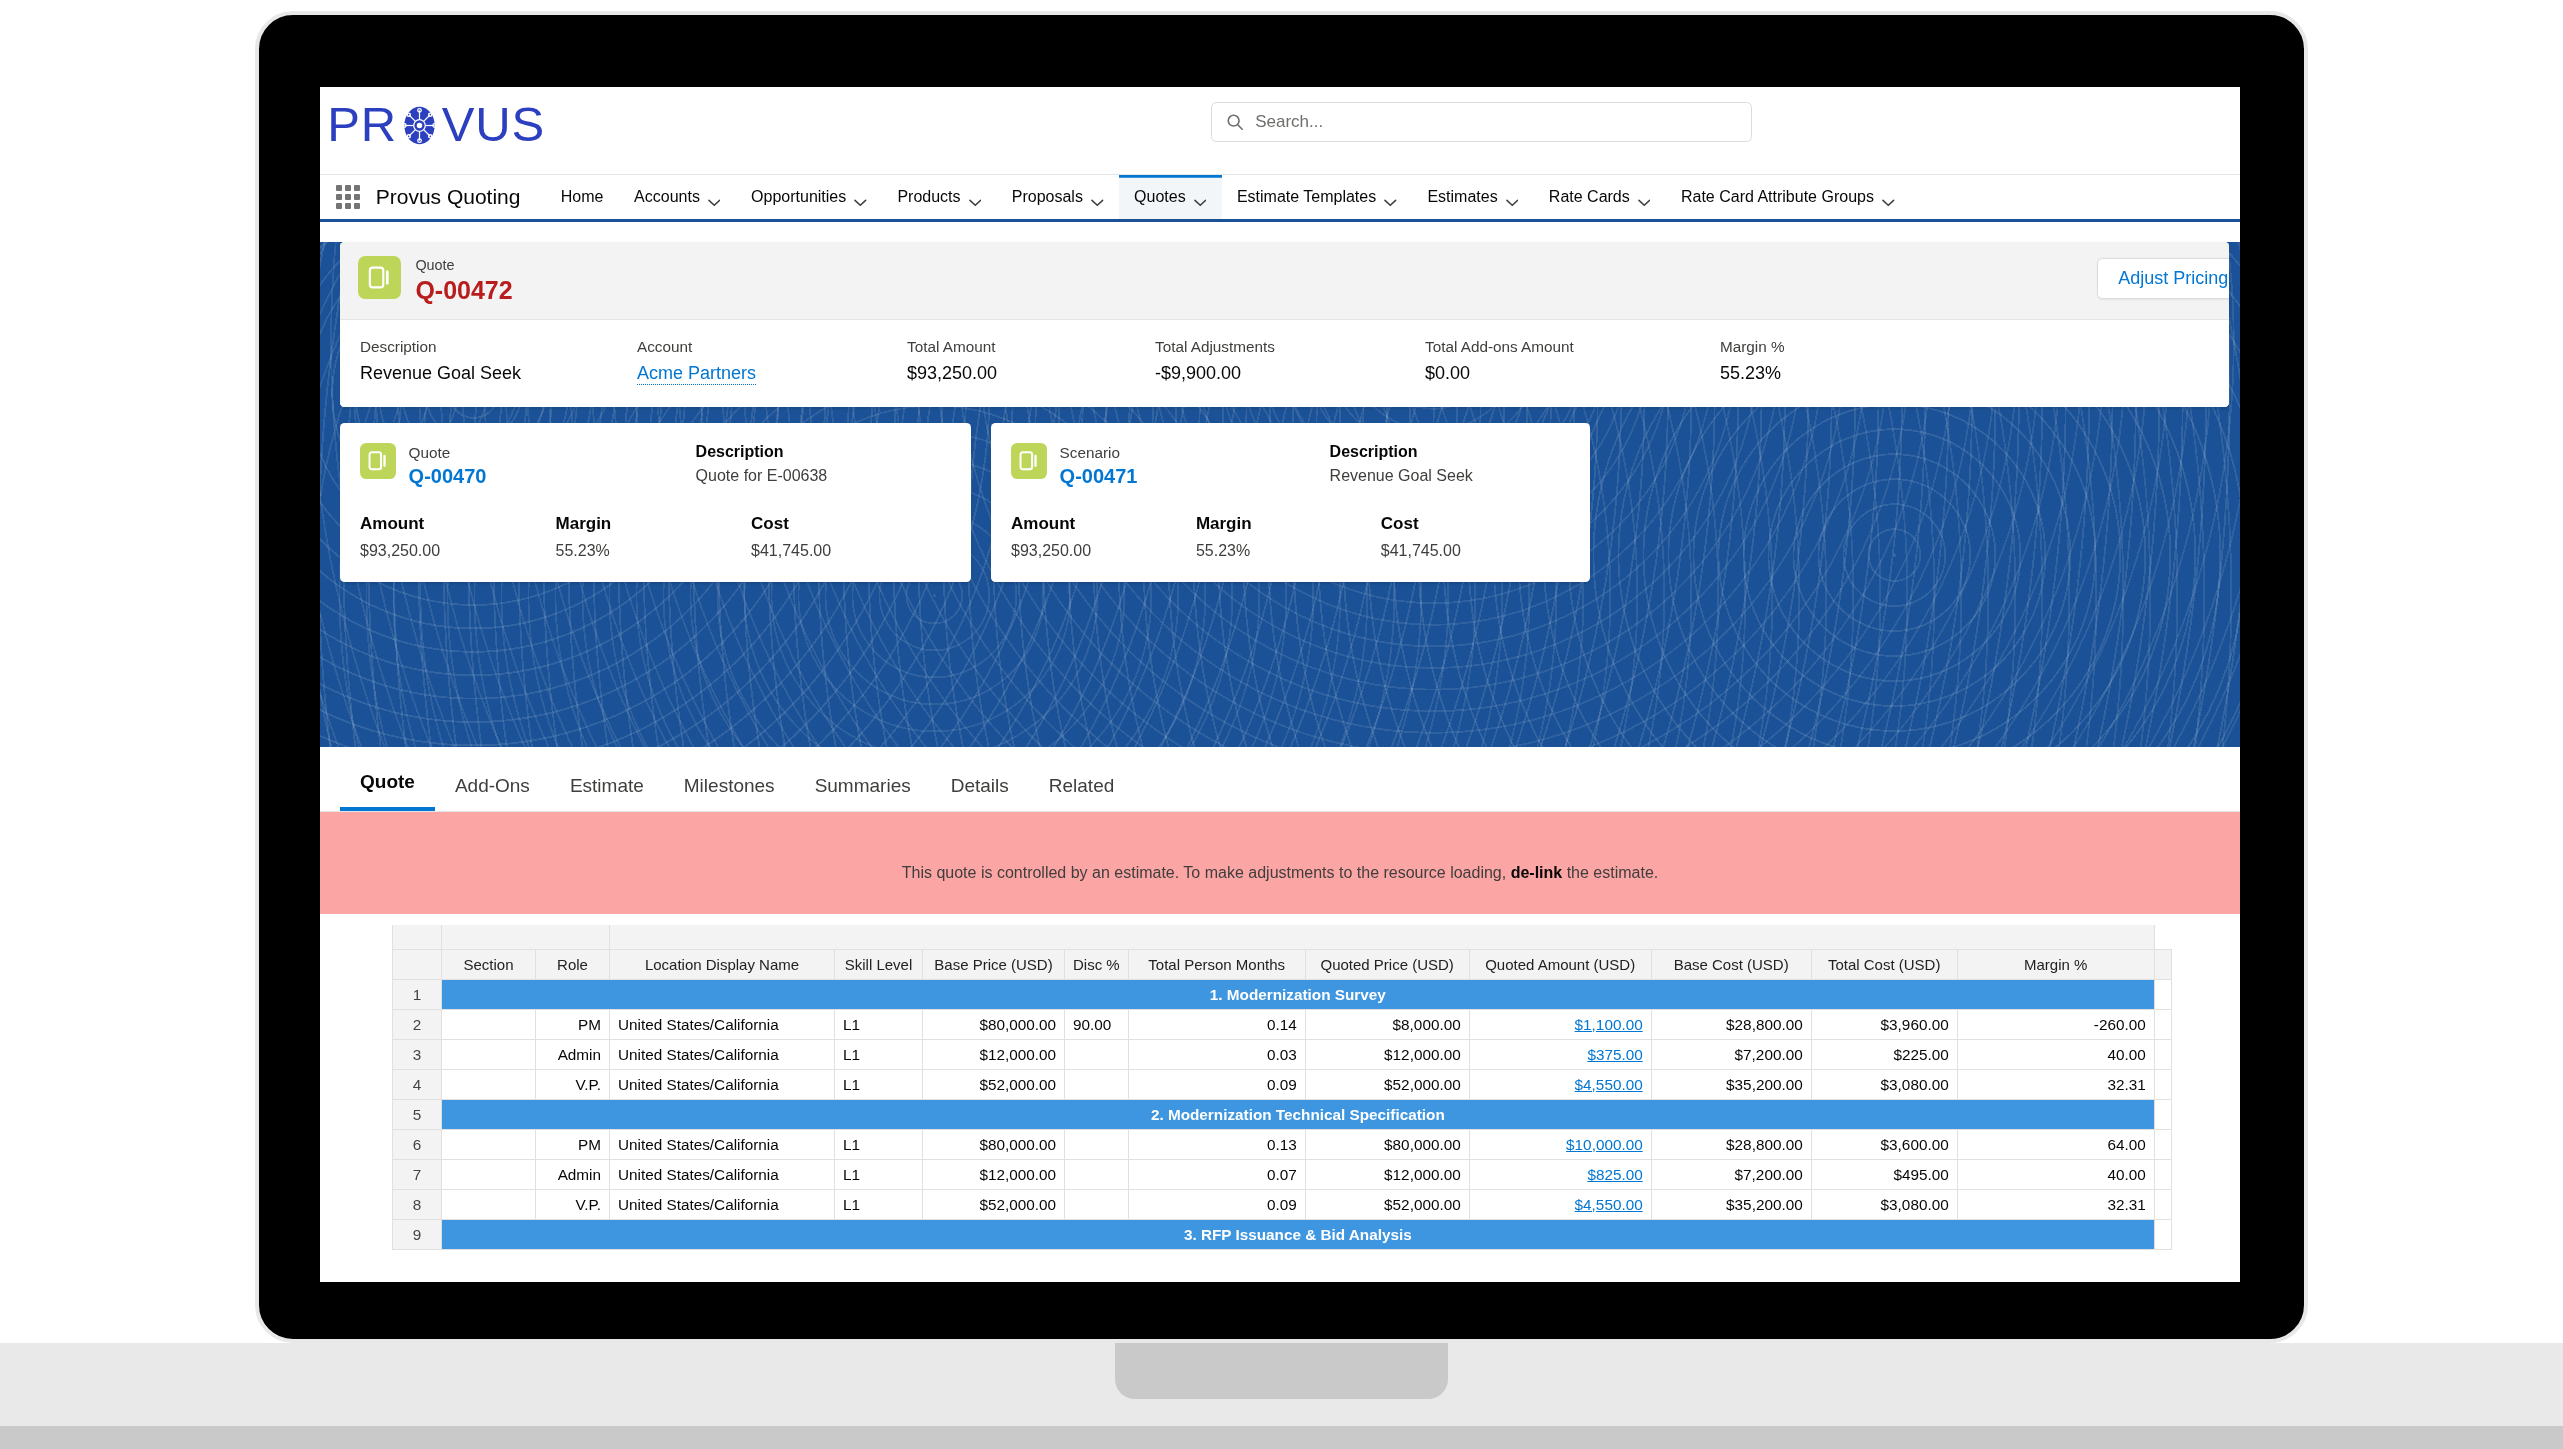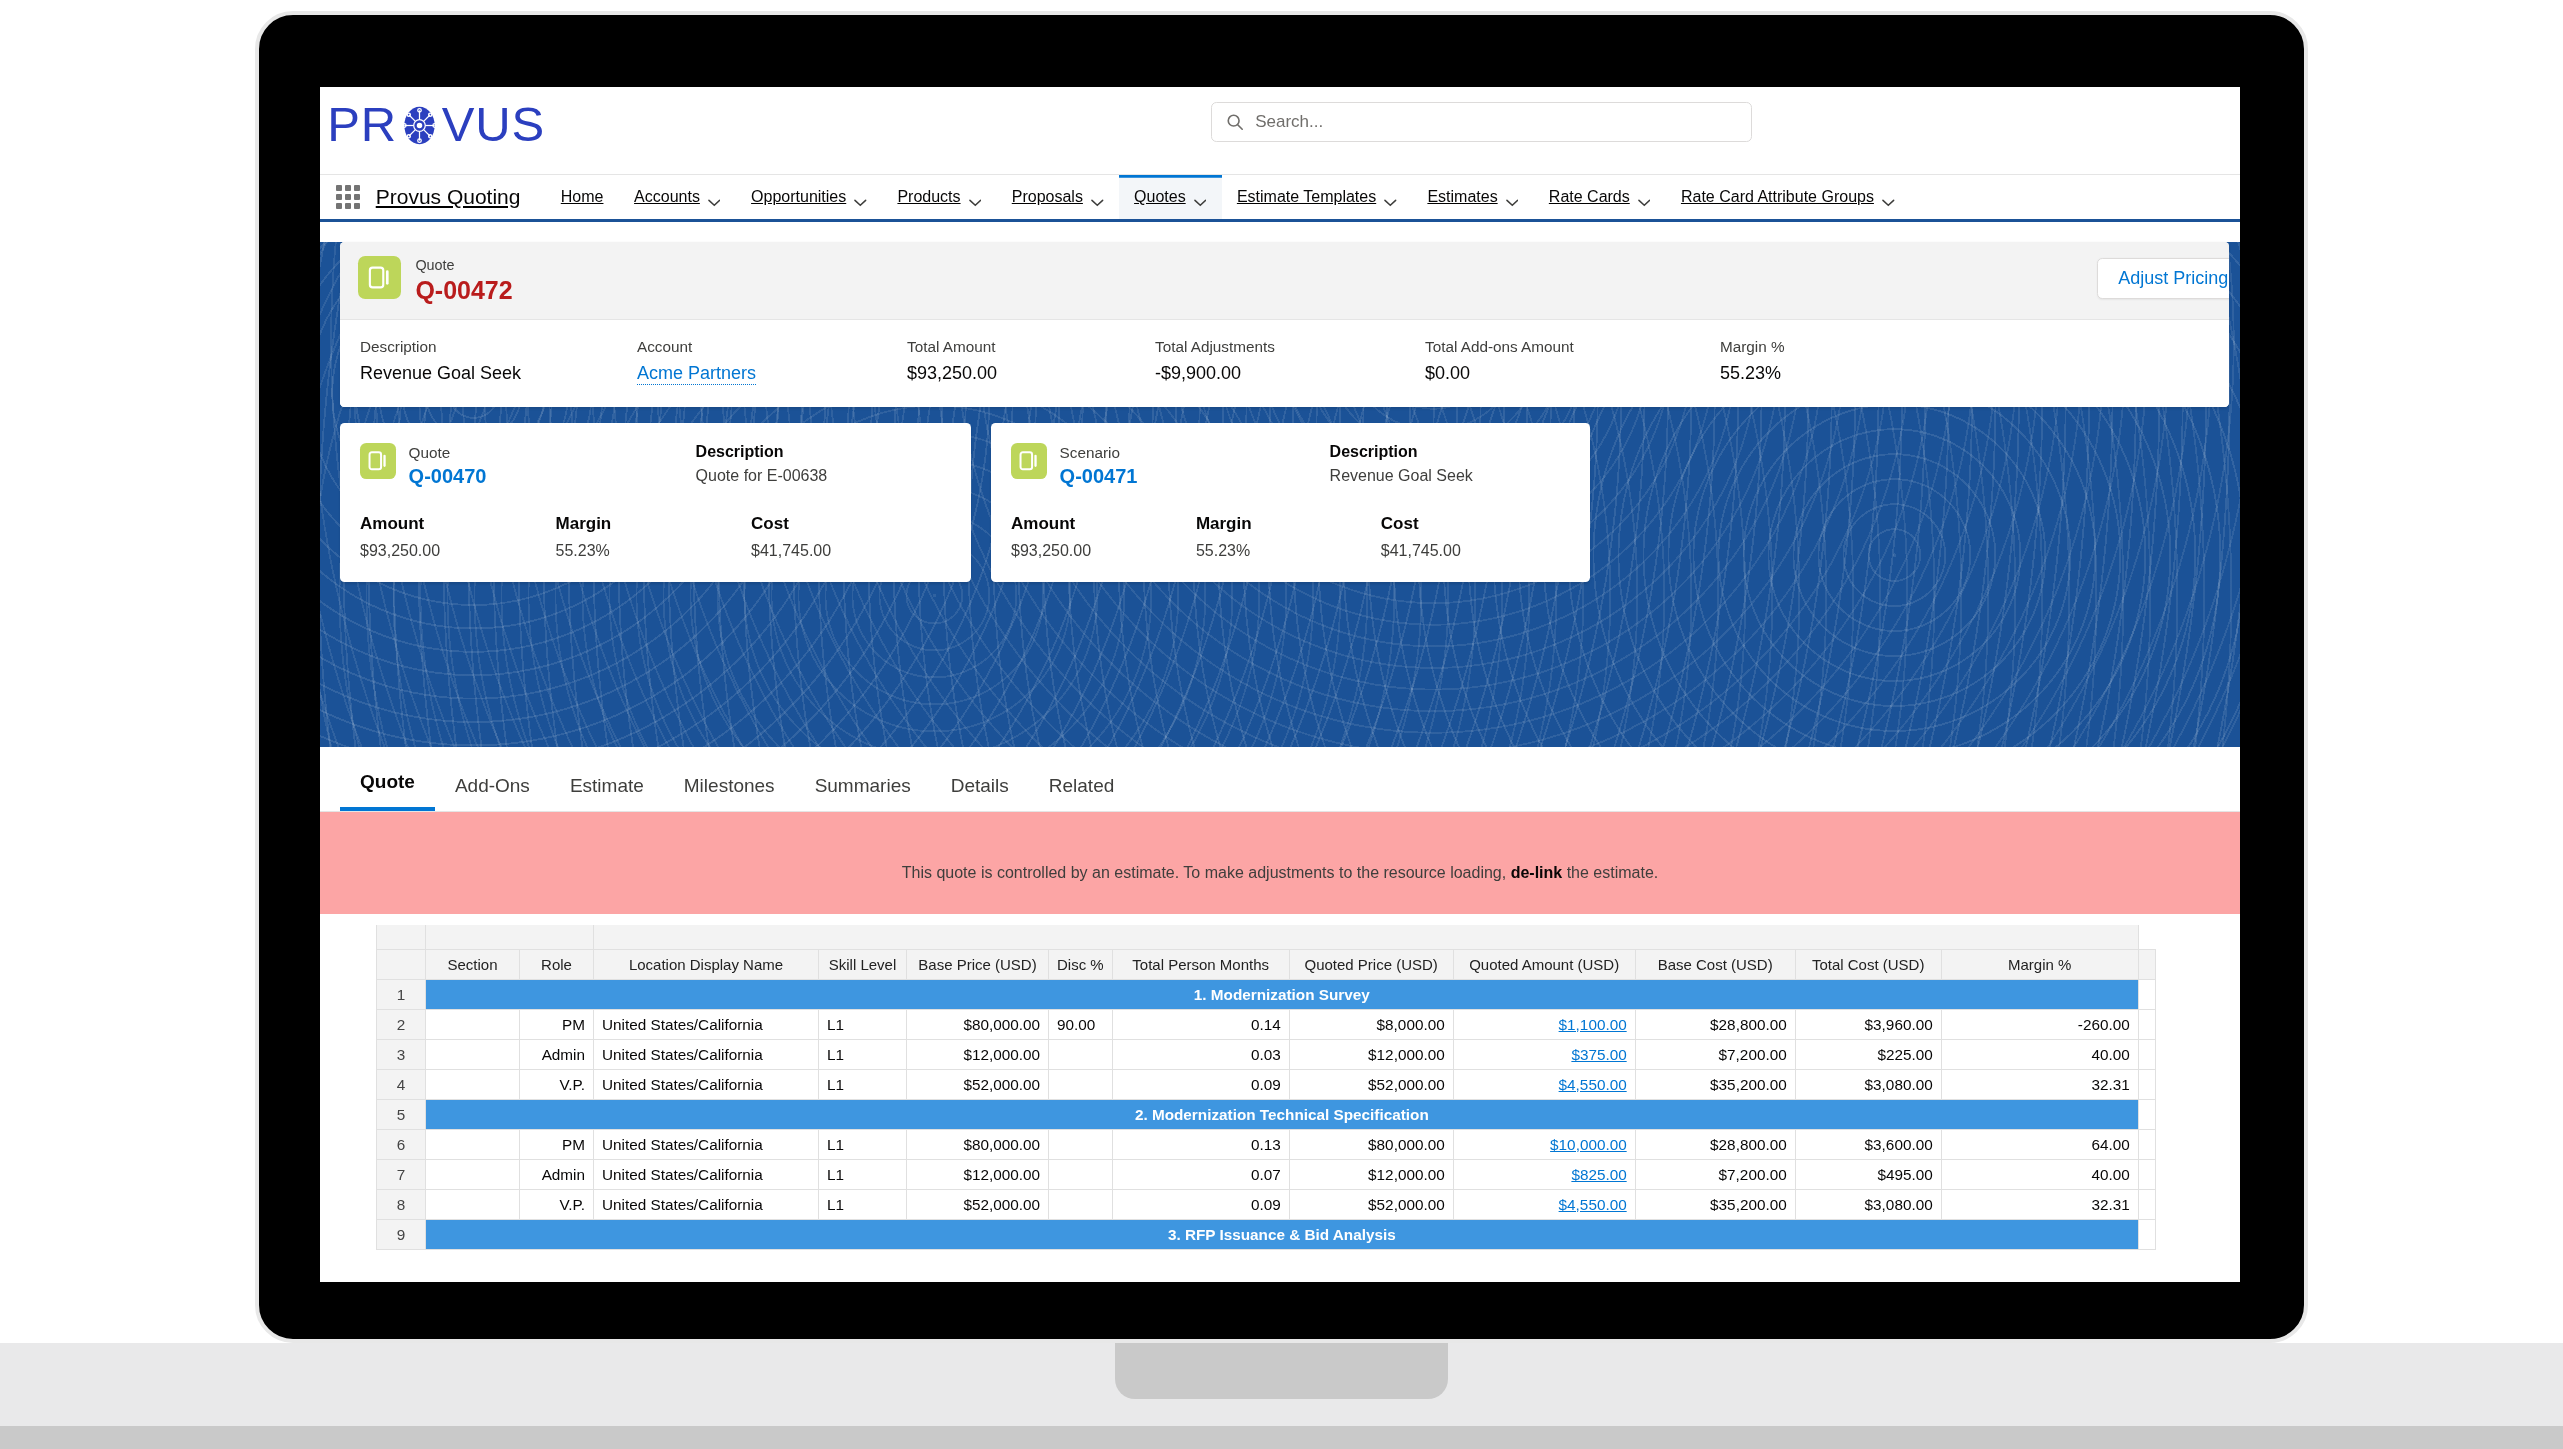--- a/index.html
+++ b/index.html
@@ -94,21 +94,20 @@
 
   
   #nav-bar {
     position: relative;
     height: 47px;
     background: #ffffff;
     display: flex; align-items: stretch;
     border-bottom: 3.6px solid #1b5297;
     padding-left: 7.2px;
     overflow: hidden;
-    text-decoration: underline;
   }
   #app-launcher {
     display: flex; align-items: center; padding: 0 12.6px 0 9px;
     cursor: pointer;
   }
   .waffle { display: grid; grid-template-columns: repeat(3,5.4px); gap: 3.6px; }
   .waffle i { width: 5.4px; height: 5.4px; background: #747474; border-radius: 0.9px; display: block; }
   #app-name {
     display: flex; align-items: center;
     font-size: 21px; color: #080707; font-weight: 400;
@@ -235,20 +234,21 @@
   }
   #notice b { font-weight: 700; color: #080707; }
 
   
   #grid-wrap { background: #ffffff; padding: 10.8px 0 0 56px; }
   #grid {
     border-collapse: collapse;
     table-layout: fixed;
     font-size: 15.3px;
     color: #080707;
+    margin-left: 16px;
   }
   #grid th, #grid td {
     border: 0.9px solid #e0e0e0;
     height: 30px;
     padding: 0 8px;
     overflow: hidden; white-space: nowrap;
   }
   #grid thead .spacer-row th { height: 25px; background: #f3f3f3; border-top: none; }
   #grid thead .spacer-row th.corner { background: #f3f3f3; }
   #grid thead .hdr-row th {

